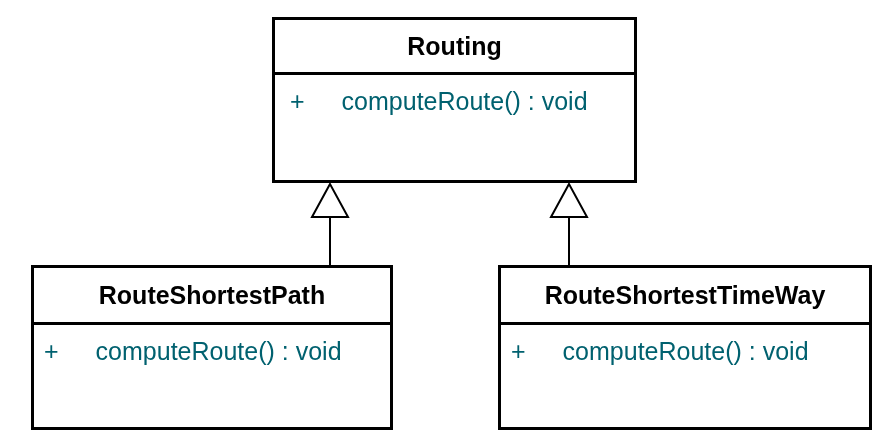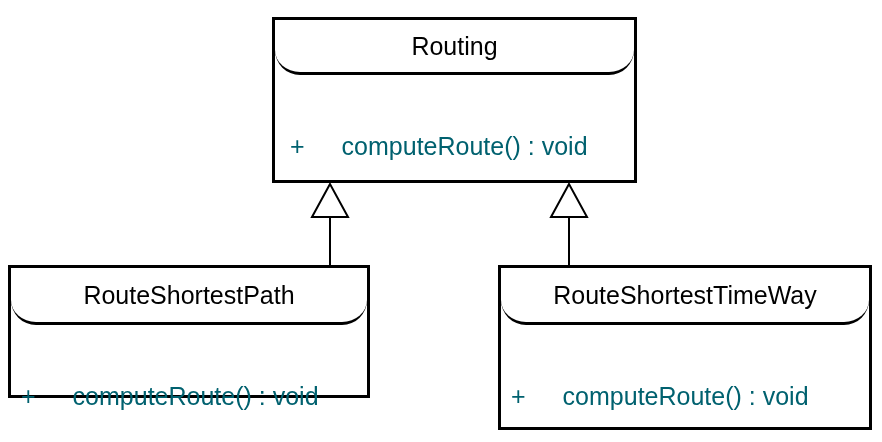--- a/index.html
+++ b/index.html
@@ -21,45 +21,44 @@
     position:absolute;left:0;top:0;width:882px;height:442px;
     pointer-events:none;
   }
   .connectors line{stroke:var(--border-color);stroke-width:2px;}
   .connectors polygon{fill:var(--bg);stroke:var(--border-color);stroke-width:2px;}
   .class-box{
     position:absolute;background:var(--bg);
     border:3px solid var(--border-color);
   }
   .box-routing{left:272px;top:17px;width:365px;height:166px;}
-  .box-shortest-path{left:8px;top:265px;width:362px;height:133px;text-align:center;}
+  .box-shortest-path{left:31px;top:265px;width:362px;height:165px;text-align:center;}
   .box-shortest-time-way{left:498px;top:265px;width:374px;height:165px;}
   .class-title{
     display:flex;align-items:center;justify-content:center;
     border-bottom:3px solid var(--border-color);
-    font-weight:normal;font-size:25px;color:var(--name-color);
+    font-weight:bold;font-size:25px;color:var(--name-color);
     white-space:nowrap;
-    border-radius:25px;
   }
   .box-routing .class-title{height:55px;}
   .box-shortest-path .class-title,
   .box-shortest-time-way .class-title{height:57px;}
   .class-methods{position:relative;}
   .method-row{
     display:flex;align-items:baseline;
     margin-top:11px;
     font-size:25px;line-height:30px;
     color:var(--method-color);
     white-space:nowrap;
   }
   .box-routing .method-row{padding-left:15px;}
   .box-shortest-path .method-row,
   .box-shortest-time-way .method-row{padding-left:10px;}
   .method-visibility{flex:0 0 auto;}
-  .method-signature{margin-left:37px;margin-top:45px;}
+  .method-signature{margin-left:37px;}
 </style>
 </head>
 <body>
 
 <div class="diagram">
 
   <svg class="connectors" viewBox="0 0 882 442" aria-hidden="true">
     <g>
       <line x1="330" y1="216" x2="330" y2="267"></line>
       <polygon points="330,184 312,217 348,217"></polygon>

